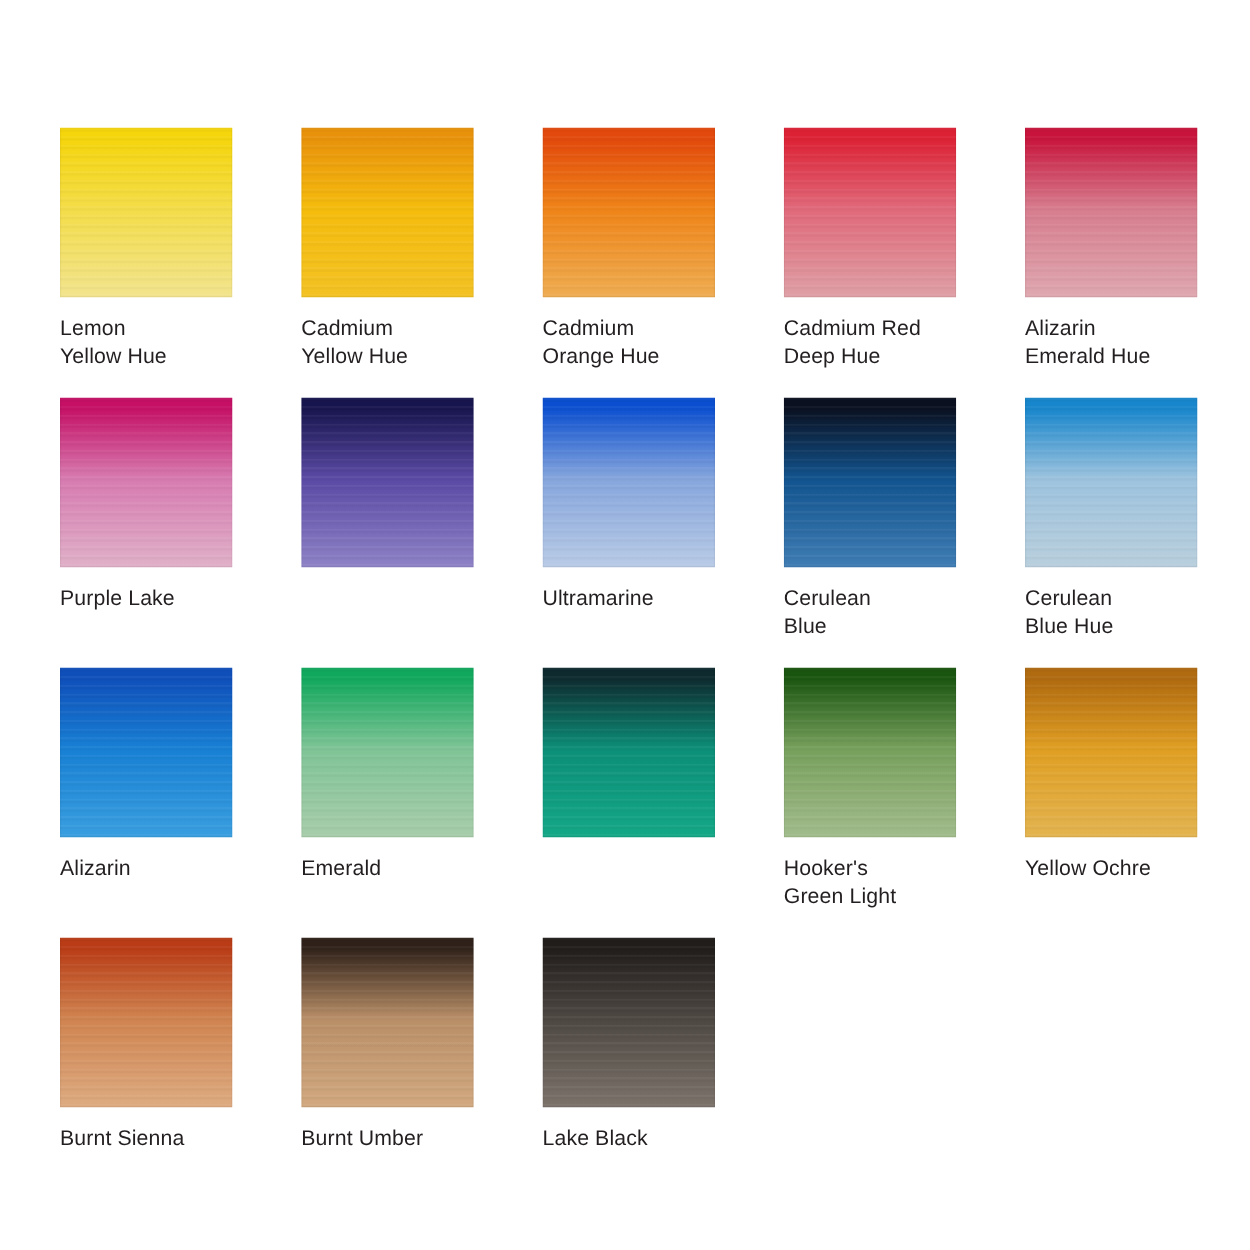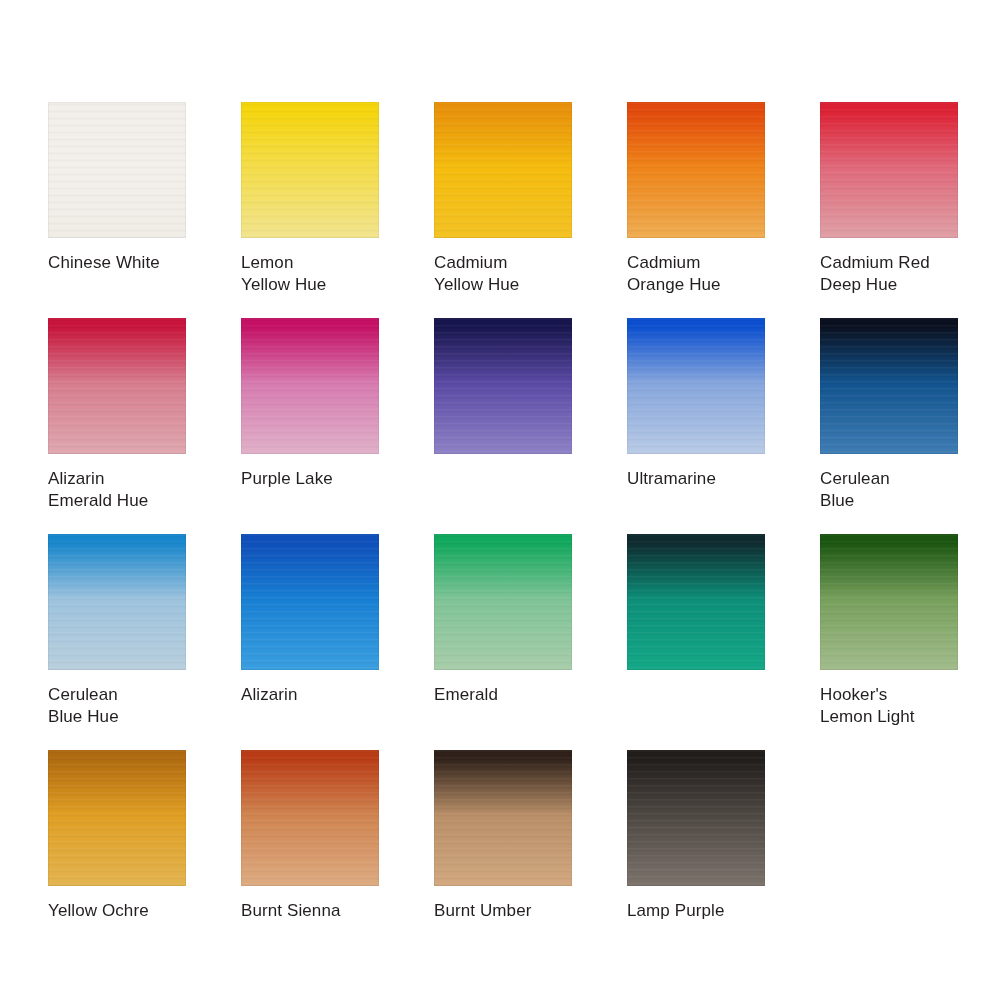--- a/index.html
+++ b/index.html
@@ -87,28 +87,20 @@
     white-space: pre-line;
   }
 </style>
 </head>
 <body>
 
 <div id="swatch-chart">
   <div class="swatch-grid">
       <div class="swatch-cell">
         <div class="swatch-chip">
-          <div class="chip-fill" style="background: linear-gradient(rgb(242, 239, 234) 0%, rgb(242, 239, 234) 6%, rgb(243, 240, 235) 48%, rgb(240, 236, 230) 100%);"></div>
-          <div class="chip-texture"></div>
-          <div class="chip-edge"></div>
-        </div>
-        <div class="swatch-label">Chinese White</div>
-      </div>
-      <div class="swatch-cell">
-        <div class="swatch-chip">
           <div class="chip-fill" style="background: linear-gradient(rgb(245, 213, 12) 0%, rgb(245, 213, 12) 6%, rgb(244, 221, 73) 48%, rgb(242, 228, 142) 100%);"></div>
           <div class="chip-texture"></div>
           <div class="chip-edge"></div>
         </div>
         <div class="swatch-label">Lemon
 Yellow Hue</div>
       </div>
       <div class="swatch-cell">
         <div class="swatch-chip">
           <div class="chip-fill" style="background: linear-gradient(rgb(232, 146, 11) 0%, rgb(232, 146, 11) 6%, rgb(245, 188, 13) 48%, rgb(243, 194, 35) 100%);"></div>
@@ -209,21 +201,21 @@
           <div class="chip-edge"></div>
         </div>
       </div>
       <div class="swatch-cell">
         <div class="swatch-chip">
           <div class="chip-fill" style="background: linear-gradient(rgb(26, 85, 16) 0%, rgb(26, 85, 16) 6%, rgb(119, 160, 92) 48%, rgb(162, 188, 140) 100%);"></div>
           <div class="chip-texture"></div>
           <div class="chip-edge"></div>
         </div>
         <div class="swatch-label">Hooker's
-Lemon Light</div>
+Green Light</div>
       </div>
       <div class="swatch-cell">
         <div class="swatch-chip">
           <div class="chip-fill" style="background: linear-gradient(rgb(176, 106, 16) 0%, rgb(176, 106, 16) 6%, rgb(224, 159, 35) 48%, rgb(227, 180, 80) 100%);"></div>
           <div class="chip-texture"></div>
           <div class="chip-edge"></div>
         </div>
         <div class="swatch-label">Yellow Ochre</div>
       </div>
       <div class="swatch-cell">
@@ -241,16 +233,16 @@
           <div class="chip-edge"></div>
         </div>
         <div class="swatch-label">Burnt Umber</div>
       </div>
       <div class="swatch-cell">
         <div class="swatch-chip">
           <div class="chip-fill" style="background: linear-gradient(rgb(33, 29, 27) 0%, rgb(33, 29, 27) 6%, rgb(78, 72, 67) 48%, rgb(124, 115, 107) 100%);"></div>
           <div class="chip-texture"></div>
           <div class="chip-edge"></div>
         </div>
-        <div class="swatch-label">Lamp Purple</div>
+        <div class="swatch-label">Lake Black</div>
       </div>
     </div>
 </div>
 
 </body></html>

